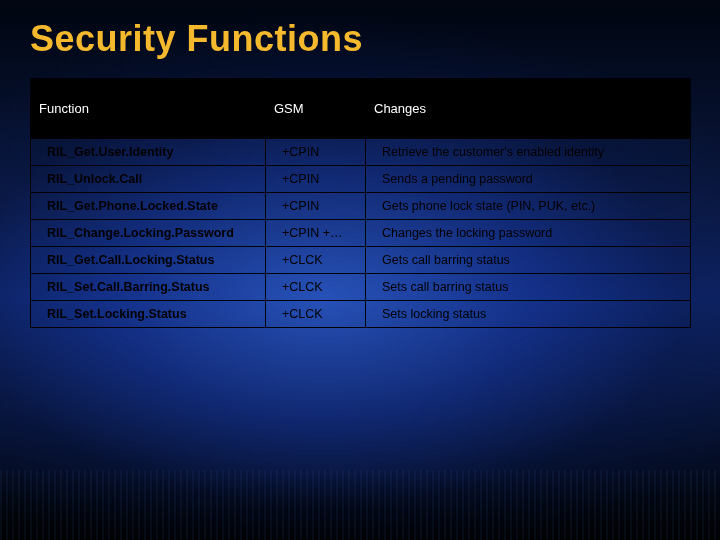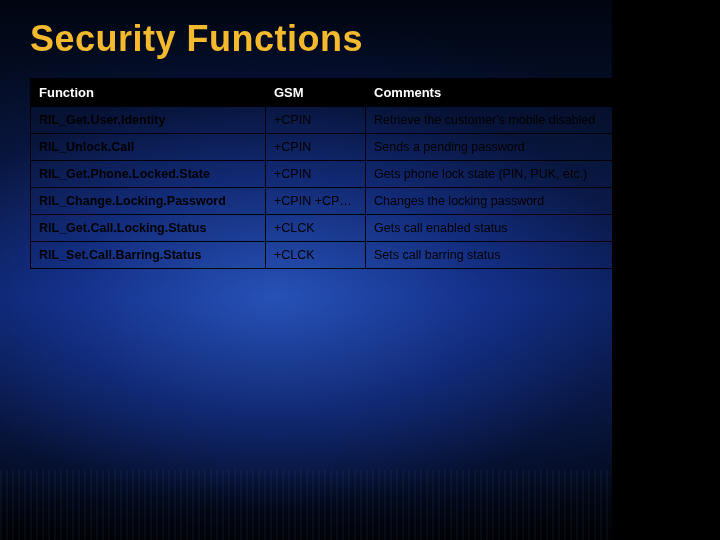--- a/index.html
+++ b/index.html
@@ -6,21 +6,21 @@
     margin: 0;
     padding: 0;
     width: 720px;
     height: 540px;
     overflow: hidden;
     font-family: Verdana, Tahoma, Arial, sans-serif;
     background: #000;
   }
   .slide {
     position: relative;
-    width: 612px;
+    width: 720px;
     height: 540px;
     background:
       radial-gradient(ellipse 600px 350px at 45% 55%, rgba(60,120,255,0.55) 0%, rgba(30,70,200,0.4) 35%, rgba(10,30,100,0.2) 60%, rgba(0,0,0,0) 80%),
       linear-gradient(180deg, #000510 0%, #0a1840 38%, #0d2260 55%, #08153a 75%, #000308 100%);
     box-sizing: border-box;
     padding: 18px 30px 0 30px;
   }
   .slide::after {
     
     content: "";
@@ -45,28 +45,28 @@
     table-layout: fixed;
   }
   table.func col.c1 { width: 235px; }
   table.func col.c2 { width: 100px; }
   table.func col.c3 { width: 325px; }
   table.func th {
     background: #000;
     color: #fff;
     text-align: left;
     font-size: 13px;
-    font-weight: 700;
-    padding: 6px 8px;
+    font-weight: 400;
+    padding: 22px 8px;
     border: 1px solid #000;
   }
   table.func td {
     color: #000;
     font-size: 12.5px;
-    padding: 6px 8px;
+    padding: 6px 16px;
     border: 1px solid #000;
     background: rgba(0,0,0,0); 
     white-space: nowrap;
     overflow: hidden;
     text-overflow: ellipsis;
   }
   table.func td.fn { font-weight: 700; }
 </style>
 </head>
 <body>
@@ -78,50 +78,55 @@
   <table class="func">
     <colgroup>
       <col class="c1">
         <col class="c2">
         <col class="c3">
     </colgroup>
     <thead>
       <tr>
         <th>Function</th>
         <th>GSM</th>
-        <th>Comments</th>
+        <th>Changes</th>
       </tr>
     </thead>
     <tbody>
       <tr>
         <td class="fn">RIL_Get.User.Identity</td>
         <td>+CPIN</td>
-        <td>Retrieve the customer's mobile disabled</td>
+        <td>Retrieve the customer's enabled identity</td>
       </tr>
       <tr>
         <td class="fn">RIL_Unlock.Call</td>
         <td>+CPIN</td>
         <td>Sends a pending password</td>
       </tr>
       <tr>
         <td class="fn">RIL_Get.Phone.Locked.State</td>
         <td>+CPIN</td>
         <td>Gets phone lock state (PIN, PUK, etc.)</td>
       </tr>
       <tr>
         <td class="fn">RIL_Change.Locking.Password</td>
         <td>+CPIN +CPWD</td>
         <td>Changes the locking password</td>
       </tr>
       <tr>
         <td class="fn">RIL_Get.Call.Locking.Status</td>
         <td>+CLCK</td>
-        <td>Gets call enabled status</td>
+        <td>Gets call barring status</td>
       </tr>
       <tr>
         <td class="fn">RIL_Set.Call.Barring.Status</td>
         <td>+CLCK</td>
         <td>Sets call barring status</td>
+      </tr>
+      <tr>
+        <td class="fn">RIL_Set.Locking.Status</td>
+        <td>+CLCK</td>
+        <td>Sets locking status</td>
       </tr>
     </tbody>
   </table>
 
 </div>
 
 </body></html>

